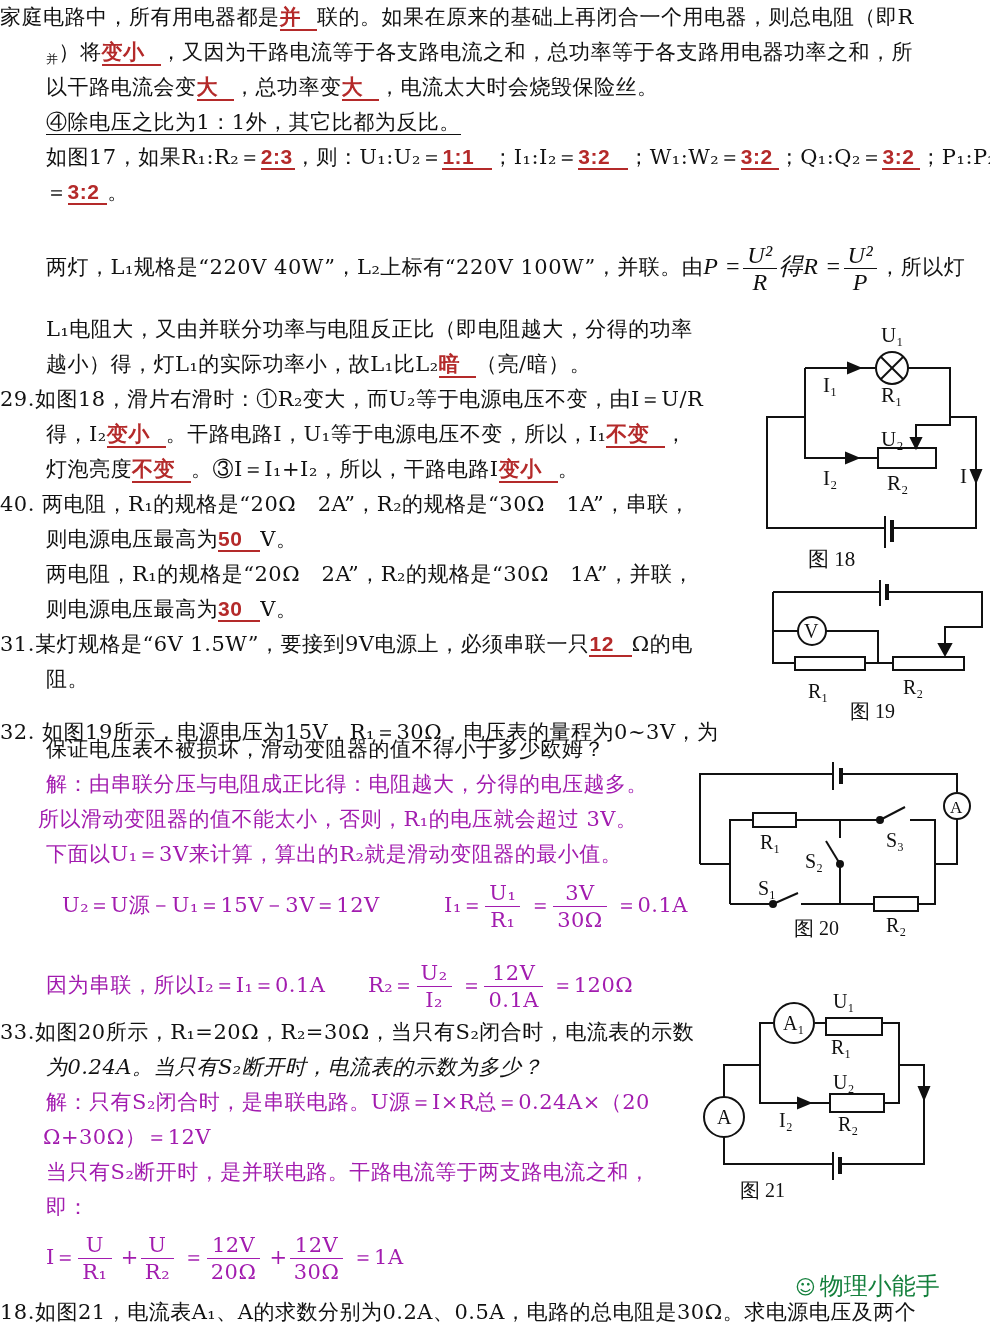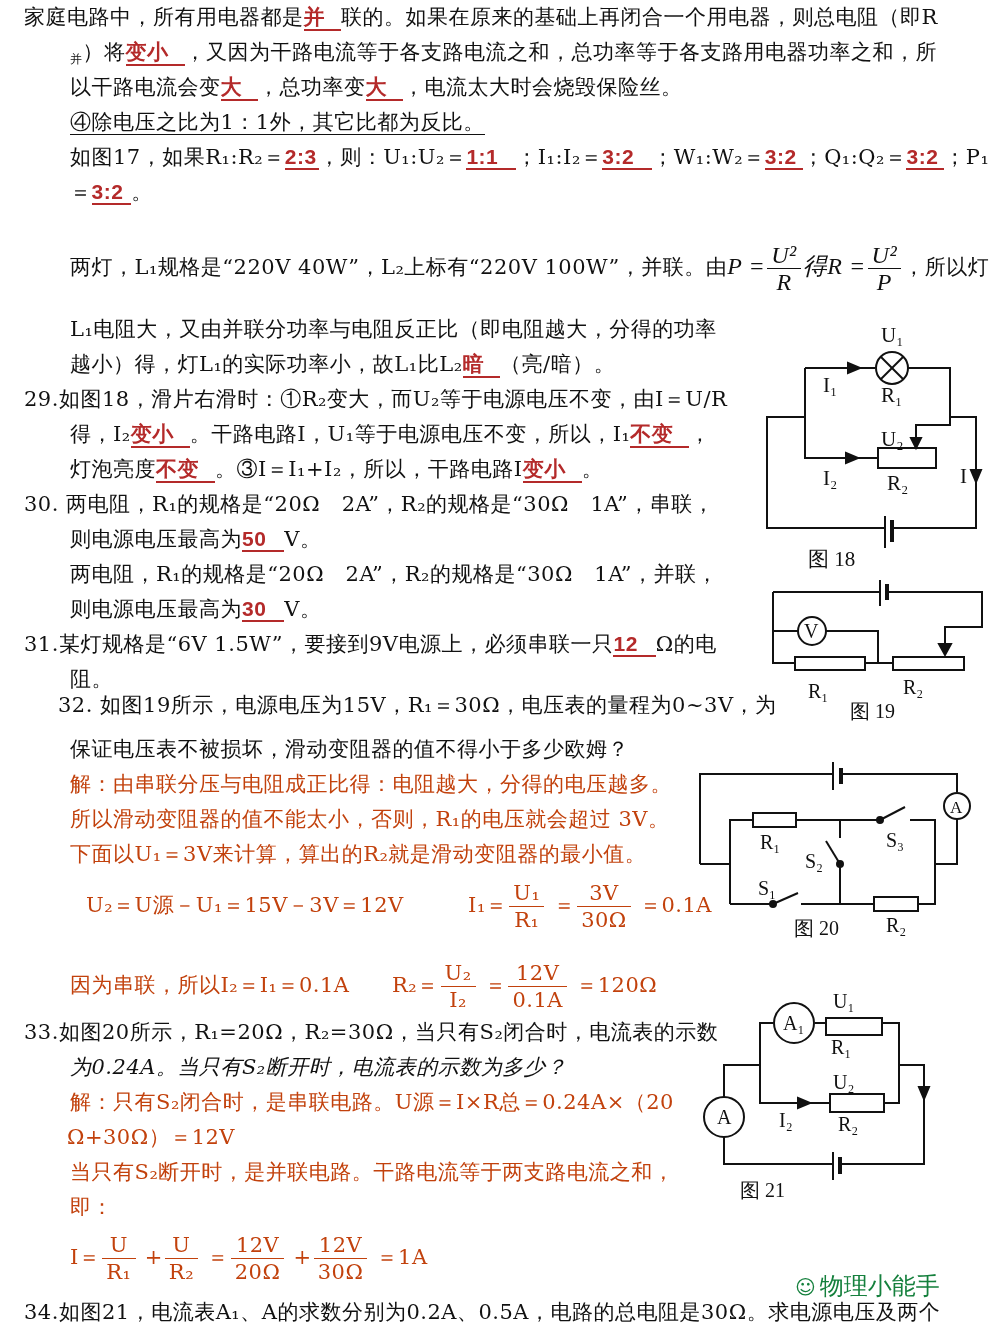--- a/index.html
+++ b/index.html
@@ -1,19 +1,19 @@
 <!DOCTYPE html>
 <html><head>
 <meta charset="utf-8">
 <style>
   html, body { margin: 0; padding: 0; background: #ffffff; }
   body { width: 990px; height: 1329px; position: relative; overflow: hidden;
          font-family: "DejaVu Serif", "Liberation Serif", serif; color: #111; }
-  .ln { position: absolute; font-size: 21px; line-height: 30px; white-space: nowrap; letter-spacing: 0.5px; margin-left: 24px; }
-  .red { color: #c2410c; }
+  .ln { position: absolute; font-size: 21px; line-height: 30px; white-space: nowrap; letter-spacing: 0.5px; }
+  .red { color: #a21caf; }
   .ans { color: #b42a2a; font-weight: bold; border-bottom: 2px solid #b42a2a; padding-right: 18px; font-family: "Liberation Sans", sans-serif; }
   .ansc { color: #b42a2a; border-bottom: 2px solid #b42a2a; padding-right: 16px; font-weight: bold; }
   .sub { font-size: 12px; vertical-align: -4px; }
   .uline { border-bottom: 1.5px solid #111; }
   .frac { display: inline-block; vertical-align: middle; text-align: center; margin: 0 2px; }
   .frac .num { display: block; border-bottom: 1.5px solid currentColor; padding: 0 4px; line-height: 26px; }
   .frac .den { display: block; line-height: 26px; padding: 0 4px; }
   .math { font-family: "Liberation Serif", serif; font-style: italic; font-size: 24px; }
   .fig { position: absolute; }
   .fig svg text { font-family: "Liberation Serif", serif; }
@@ -54,41 +54,41 @@
   <span>29.</span><span>如图18，滑片右滑时：①R₂变大，而U₂等于电源电压不变，由I＝U/R</span>
 </div>
 <div class="ln" style="left:46px;top:419px;">
   <span>得，I₂</span><span class="ansc">变小</span><span>。干路电路I，U₁等于电源电压不变，所以，I₁</span><span class="ansc">不变</span><span>，</span>
 </div>
 <div class="ln" style="left:46px;top:454px;">
   <span>灯泡亮度</span><span class="ansc">不变</span><span>。③I＝I₁+I₂，所以，干路电路I</span><span class="ansc">变小</span><span>。</span>
 </div>
 
 <div class="ln" style="left:0;top:489px;">
-  <span>30.</span> <span>两电阻，R₁的规格是“20Ω　2A”，R₂的规格是“30Ω　1A”，串联，</span>
+  <span>40.</span> <span>两电阻，R₁的规格是“20Ω　2A”，R₂的规格是“30Ω　1A”，串联，</span>
 </div>
 <div class="ln" style="left:46px;top:524px;">
   <span>则电源电压最高为</span><span class="ans">50</span><span>V。</span>
 </div>
 <div class="ln" style="left:46px;top:559px;"><span>两电阻，R₁的规格是“20Ω　2A”，R₂的规格是“30Ω　1A”，并联，</span></div>
 <div class="ln" style="left:46px;top:594px;">
   <span>则电源电压最高为</span><span class="ans">30</span><span>V。</span>
 </div>
 
 <div class="ln" style="left:0;top:629px;">
   <span>31.</span><span>某灯规格是“6V 1.5W”，要接到9V电源上，必须串联一只</span><span class="ans">12</span><span>Ω的电</span>
 </div>
 <div class="ln" style="left:46px;top:664px;"><span>阻。</span></div>
 
-<div class="ln" style="left:0;top:690px;padding-left:34px;">
+<div class="ln" style="left:0;top:717px;">
   <span>32.</span> <span>如图19所示，电源电压为15V，R₁＝30Ω，电压表的量程为0~3V，为</span>
 </div>
 <div class="ln" style="left:46px;top:734px;"><span>保证电压表不被损坏，滑动变阻器的值不得小于多少欧姆？</span></div>
 <div class="ln red" style="left:46px;top:769px;"><span>解：由串联分压与电阻成正比得：电阻越大，分得的电压越多。</span></div>
-<div class="ln red" style="left:46px;top:804px;"><span>所以滑动变阻器的值不能太小，否则，R₁的电压就会超过 3V。</span></div>
+<div class="ln red" style="left:38px;top:804px;"><span>所以滑动变阻器的值不能太小，否则，R₁的电压就会超过 3V。</span></div>
 <div class="ln red" style="left:46px;top:839px;"><span>下面以U₁＝3V来计算，算出的R₂就是滑动变阻器的最小值。</span></div>
 <div class="ln red" style="left:62px;top:880px;line-height:44px;">
   <span>U₂＝U源－U₁＝15V－3V＝12V</span>
   <span style="display:inline-block;width:50px"></span>
   <span>I₁＝</span><span class="frac"><span class="num">U₁</span><span class="den">R₁</span></span>
   <span>＝</span><span class="frac"><span class="num">3V</span><span class="den">30Ω</span></span>
   <span>＝0.1A</span>
 </div>
 <div class="ln red" style="left:46px;top:960px;line-height:44px;">
   <span>因为串联，所以I₂＝I₁＝0.1A</span>
@@ -108,21 +108,21 @@
 <div class="ln red" style="left:46px;top:1192px;"><span>即：</span></div>
 <div class="ln red" style="left:46px;top:1232px;line-height:44px;">
   <span>I＝</span><span class="frac"><span class="num">U</span><span class="den">R₁</span></span>
   <span>+</span><span class="frac"><span class="num">U</span><span class="den">R₂</span></span>
   <span>＝</span><span class="frac"><span class="num">12V</span><span class="den">20Ω</span></span>
   <span>+</span><span class="frac"><span class="num">12V</span><span class="den">30Ω</span></span>
   <span>＝1A</span>
 </div>
 
 <div class="ln" style="left:0;top:1297px;">
-  <span>34.</span><span>如图21，电流表A₁、A的求数分别为0.2A、0.5A，电路的总电阻是30Ω。求电源电压及两个</span>
+  <span>18.</span><span>如图21，电流表A₁、A的求数分别为0.2A、0.5A，电路的总电阻是30Ω。求电源电压及两个</span>
 </div>
 
 <div class="fig" style="left:740px;top:320px;width:250px;height:260px;">
   <svg width="250" height="260" viewBox="0 0 250 260" stroke="#111" stroke-width="2" fill="none">
     <polyline points="65,48 135,48"></polyline>
     <polygon points="108,43 120,48 108,53" fill="#111"></polygon>
     <circle cx="152" cy="48" r="16"></circle>
     <line x1="141" y1="37" x2="163" y2="59"></line>
       <line x1="163" y1="37" x2="141" y2="59"></line>
     <polyline points="168,48 210,48 210,105 176,105 176,125"></polyline>

